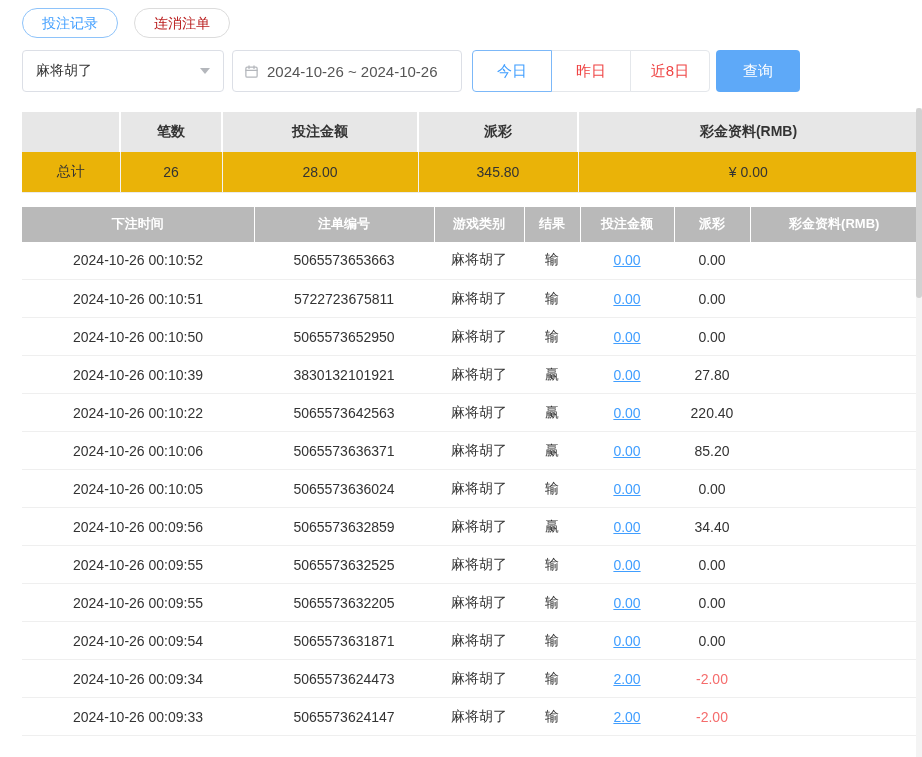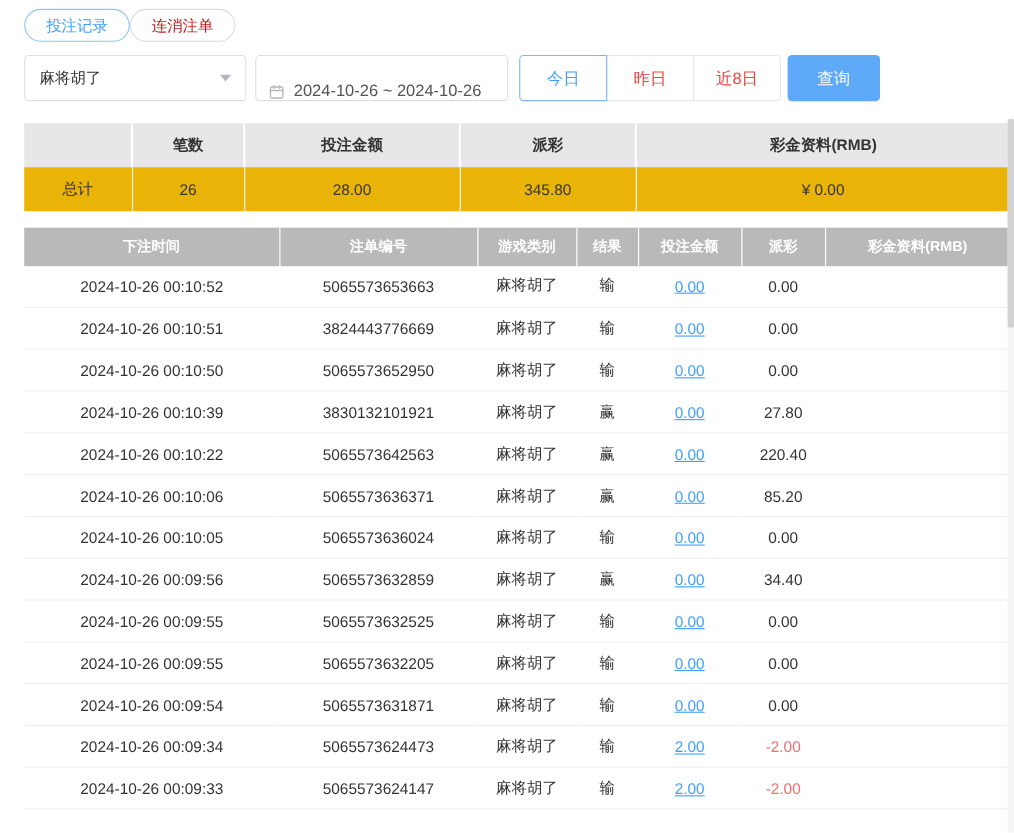--- a/index.html
+++ b/index.html
@@ -7,21 +7,21 @@
   body {
     overflow: hidden;
     background: #fff;
     font-family: "Liberation Sans", "DejaVu Sans", sans-serif;
     color: #333;
     position: relative;
   }
   .page { padding: 8px 0 0 22px; width: 918px; }
 
   
-  .tabs-row { display: flex; gap: 0; margin-bottom: 12px; }
+  .tabs-row { display: flex; gap: 16px; margin-bottom: 12px; }
   .tab {
     height: 30px; padding: 0 19px; background: #fff;
     border: 1px solid #dcdcdc; border-radius: 15px;
     font-size: 14px; color: #b91c1c; cursor: pointer;
     font-family: inherit; line-height: 28px;
   }
   .tab.active { border-color: #8ec3fa; color: var(--accent, #409eff); }
 
   
   .filter-row { display: flex; align-items: center; height: 42px; margin-bottom: 20px; }
@@ -31,21 +31,21 @@
     padding: 0 13px; font-size: 14px; color: #333; cursor: pointer; background: #fff;
   }
   .chevron {
     width: 0; height: 0;
     border-left: 5px solid transparent; border-right: 5px solid transparent;
     border-top: 6px solid #b4b7bc;
   }
   .date-range {
     margin-left: 8px; width: 230px; height: 42px;
     border: 1px solid #dcdfe6; border-radius: 4px; background: #fff;
-    display: flex; align-items: flex-end; gap: 8px; padding: 0 11px;
+    display: flex; align-items: center; gap: 8px; padding: 0 11px;
     font-size: 15px; color: #555; cursor: pointer;
   }
   .quick-group { display: flex; margin-left: 10px; }
   .quick {
     width: 80px; height: 42px; background: #fff;
     border: 1px solid #e4e7eb; font-size: 15px; color: #ef4444;
     margin-left: -1px; cursor: pointer; font-family: inherit;
   }
   .quick:first-child { margin-left: 0; border-radius: 4px 0 0 4px; }
   .quick:last-child { border-radius: 0 4px 4px 0; }
@@ -173,21 +173,21 @@
           <td class="rc-time">2024-10-26 00:10:52</td>
           <td class="rc-order">5065573653663</td>
           <td class="rc-game">麻将胡了</td>
           <td class="rc-result">输</td>
           <td class="rc-bet"><a class="bet-link">0.00</a></td>
           <td class="rc-payout">0.00</td>
           <td class="rc-bonus"></td>
         </tr>
         <tr>
           <td class="rc-time">2024-10-26 00:10:51</td>
-          <td class="rc-order">3824443776669</td>
+          <td class="rc-order">5722723675811</td>
           <td class="rc-game">麻将胡了</td>
           <td class="rc-result">输</td>
           <td class="rc-bet"><a class="bet-link">0.00</a></td>
           <td class="rc-payout">0.00</td>
           <td class="rc-bonus"></td>
         </tr>
         <tr>
           <td class="rc-time">2024-10-26 00:10:50</td>
           <td class="rc-order">5065573652950</td>
           <td class="rc-game">麻将胡了</td>

